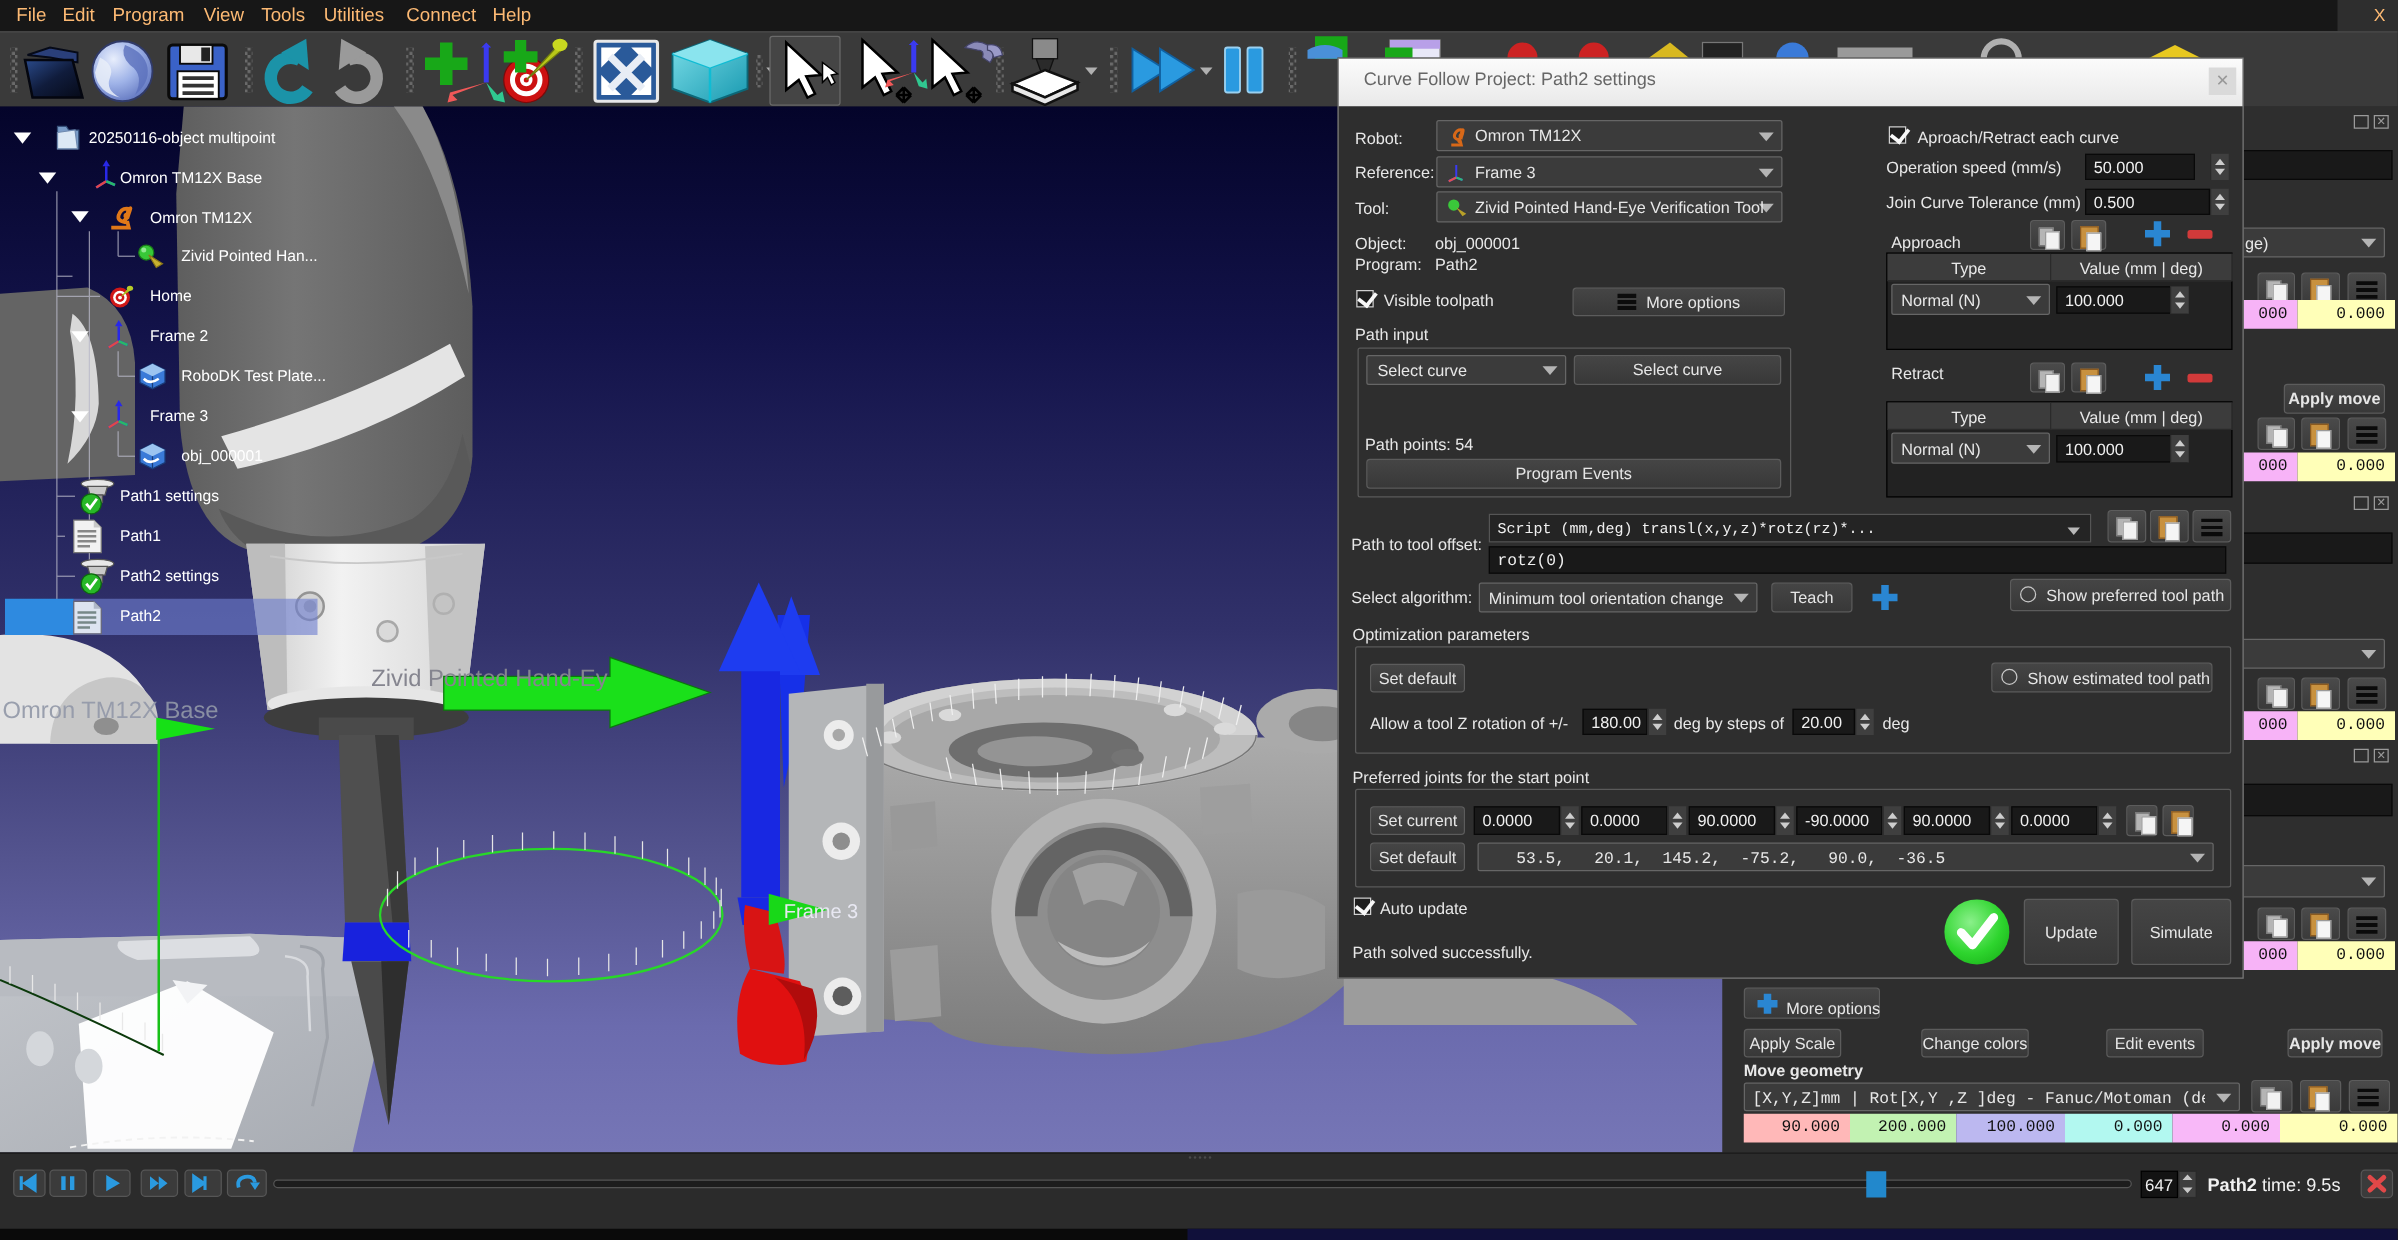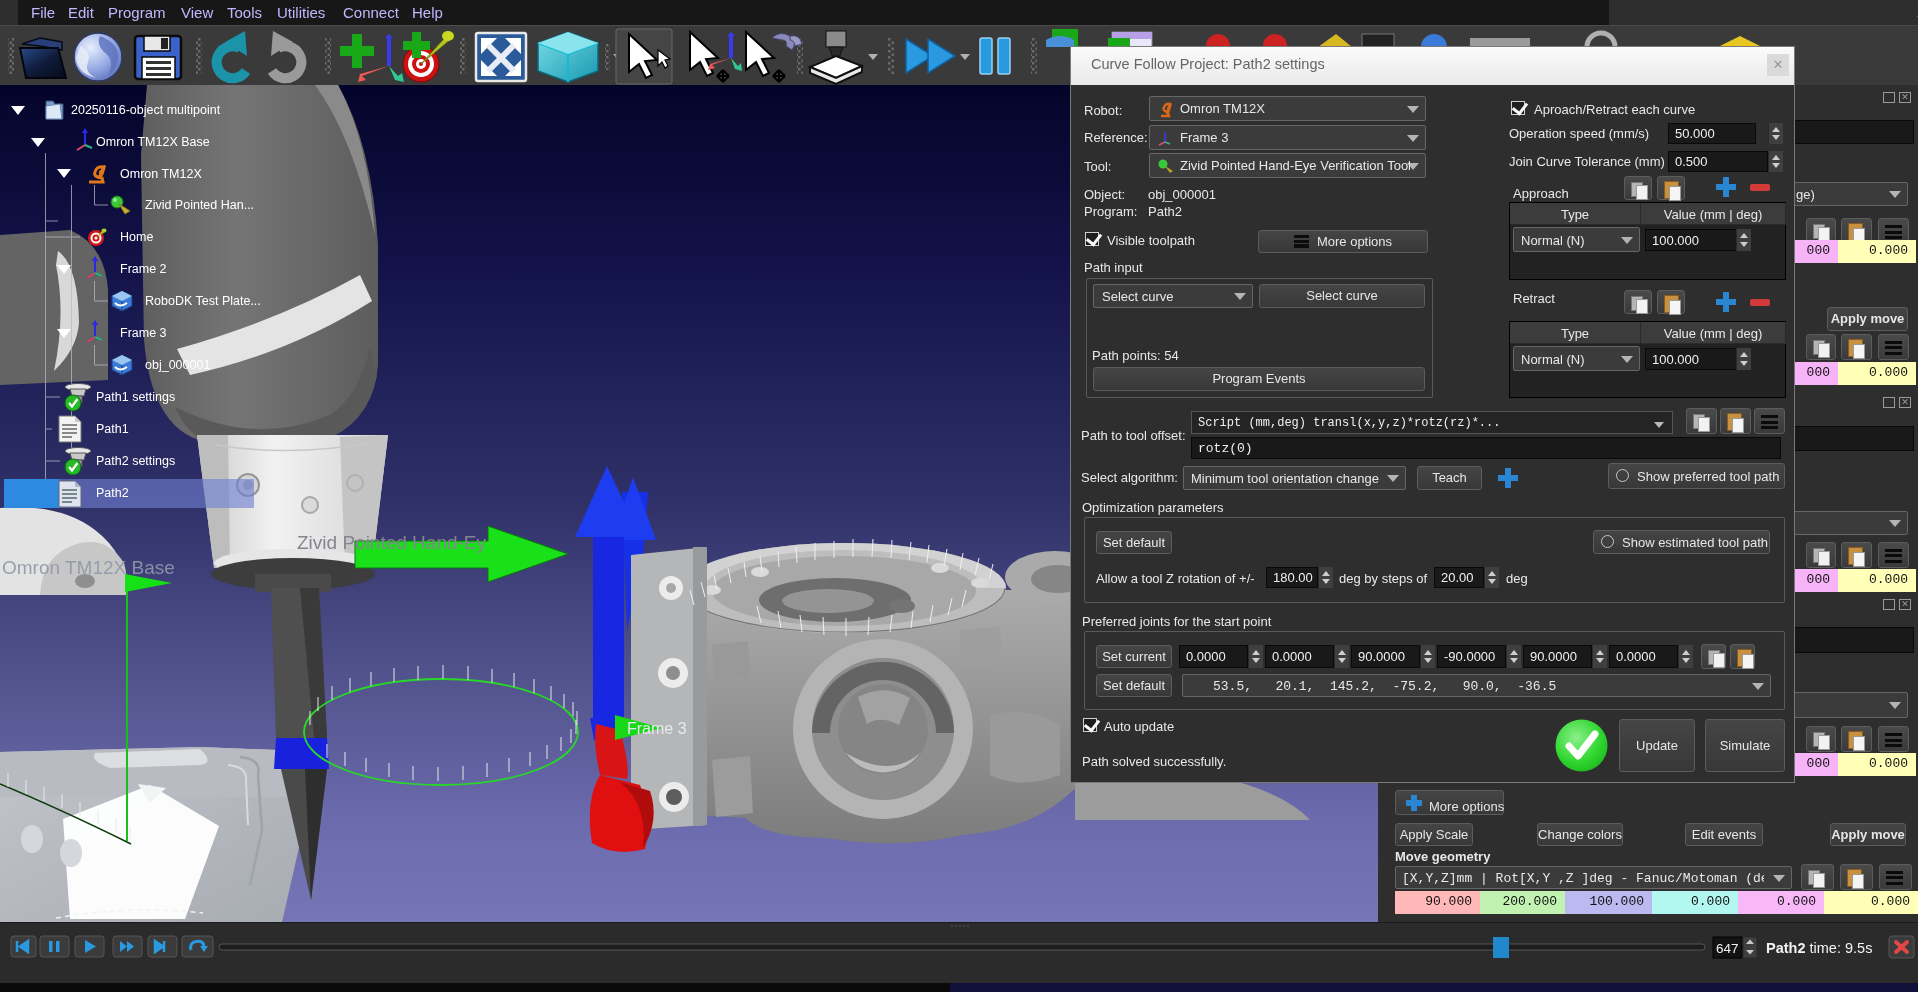--- a/index.html
+++ b/index.html
@@ -1,19 +1,19 @@
 <!DOCTYPE html>
 <html><head>
 <meta charset="utf-8">
 <style>
   * { margin:0; padding:0; box-sizing:border-box; }
   html,body { width:1918px; height:992px; overflow:hidden; background:#2e2e2e;
     font-family:"Liberation Sans", sans-serif; }
-  #menubar { position:absolute; left:18px; top:0; width:1591px; height:25px; background:#171717;
-    color:#c4b5fd; font-size:15px; }
+  #menubar { position:absolute; left:0; top:0; width:1870px; height:25px; background:#171717;
+    color:#fdba74; font-size:15px; }
   #menubar span { position:absolute; top:4px; }
   #toolbar { position:absolute; left:0; top:25px; width:1918px; height:60px; background:#3a3a3a;
     border-top:1px solid #4a4a4a; }
   #viewport { position:absolute; left:0; top:85px; width:1378px; height:837px;
     background:linear-gradient(180deg,#04042a 0%,#13134a 22%,#31316a 50%,#54548f 72%,#6b6bae 88%,#7676b6 100%); }
   #rightdock { position:absolute; left:1378px; top:85px; width:540px; height:837px; background:#2e2e2e; }
   #dialog { position:absolute; left:1070px; top:46px; width:725px; height:737px;
     background:#2e2e2e; border:1px solid #7a7a7a; }
   #dlgtitle { position:absolute; left:0; top:0; width:723px; height:38px;
     background:linear-gradient(180deg,#fbfbfb,#e9e9e9); color:#666666; font-size:14.5px; }

